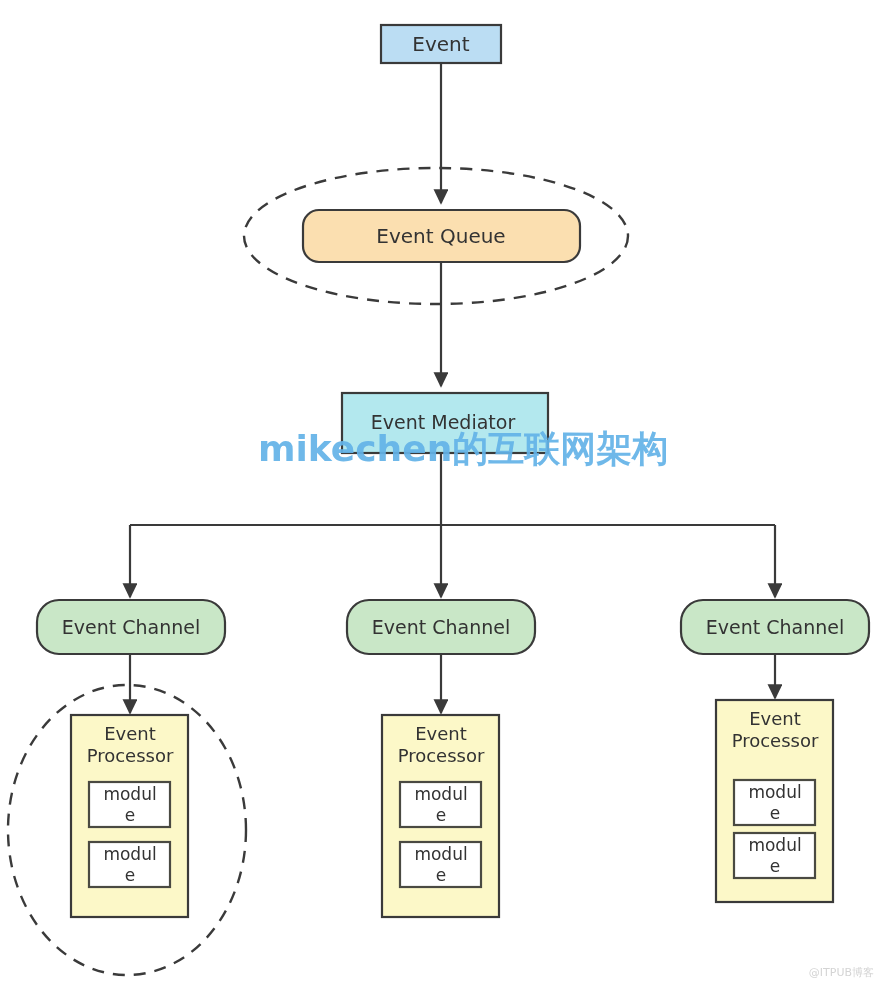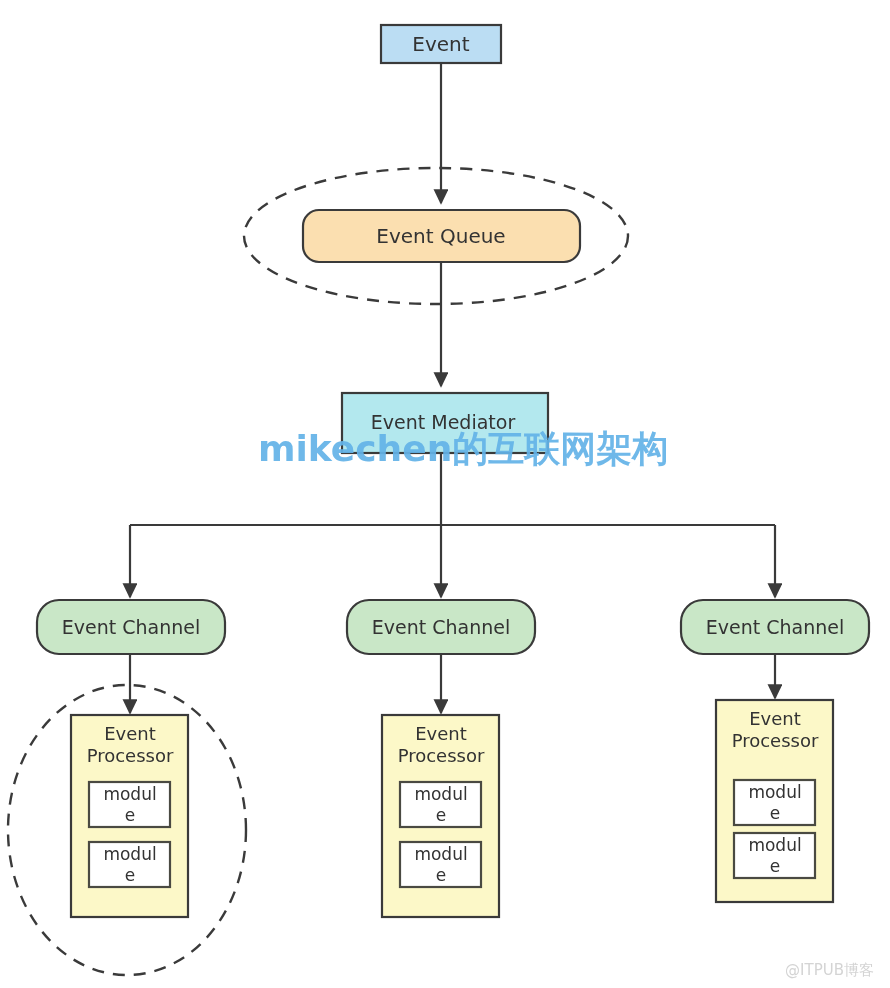--- a/index.html
+++ b/index.html
@@ -67,21 +67,21 @@
     letter-spacing: 0px;
     white-space: nowrap;
     pointer-events: none;
     user-select: none;
   }
   .watermark-corner {
     position: absolute;
     right: 16px;
     bottom: 8px;
     font-family: "DejaVu Sans", "Liberation Sans", sans-serif;
-    font-size: 15px;
+    font-size: 11px;
     color: #d4d4d4;
     white-space: nowrap;
     pointer-events: none;
     user-select: none;
   }
 </style>
 </head>
 <body>
 
 <div id="stage">

